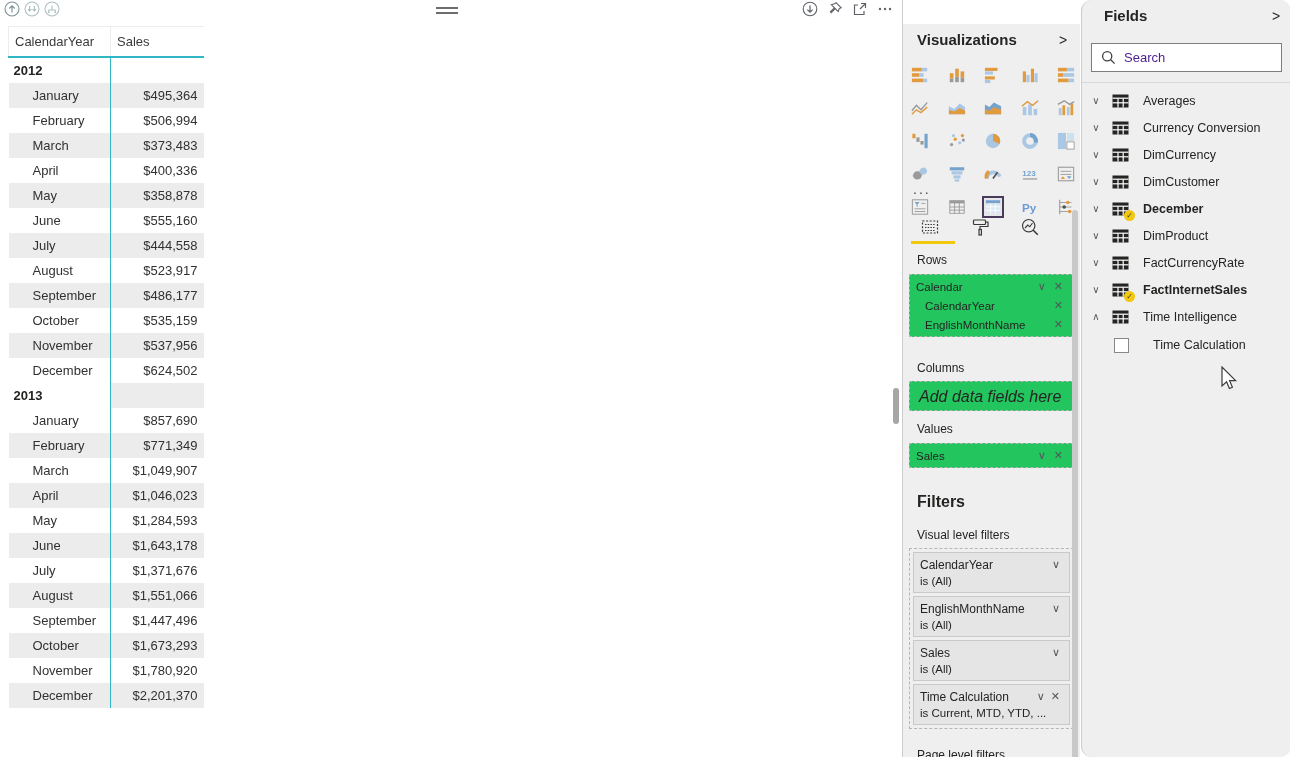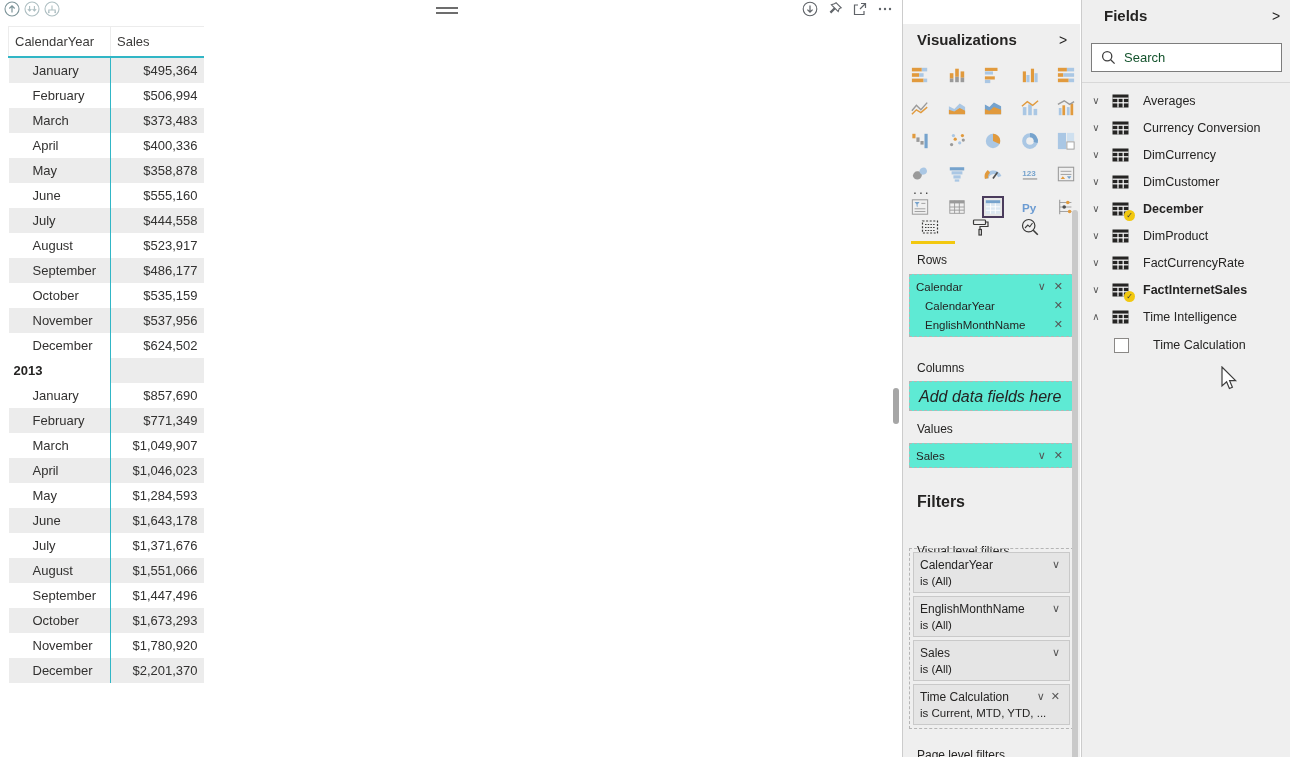--- a/index.html
+++ b/index.html
@@ -30,56 +30,56 @@
   table.matrix td.lbl{padding-left:24px;border-right:1px solid var(--teal);}
   table.matrix td.val{text-align:right;padding-right:6px;}
   table.matrix tr.year td.lbl{font-weight:700;color:#252423;padding-left:5px;}
   td.band{background:#ececec;}
   #canvas-scrollthumb{left:893px;top:388px;width:6px;height:36px;background:#a6a6a6;border-radius:3px;}
   .vdiv{top:0;width:1px;height:757px;background:#cccccc;}
 
   
   .pane{top:0;height:757px;background:#efefef;}
   #viz-pane{left:903px;width:177px;margin-top:24px;}
-  #fields-pane{left:1081px;width:209px;}
+  #fields-pane{left:1081px;width:209px;border-radius:11px;}
   .pane-title{font-size:15px;font-weight:700;color:#252423;}
   .pane-chevron{font-size:14px;font-weight:400;color:#252423;}
 
   #viz-icons{left:6px;top:40px;width:166px;display:grid;grid-template-columns:repeat(6,27.5px);grid-auto-rows:24px;gap:9px;}
   .vicon{width:22px;height:22px;display:flex;align-items:center;justify-content:center;border:2px solid transparent;box-sizing:border-box;}
   .vicon.sel{border-color:#4a3b5c;background:#e7e7e7;}
   #viz-more{left:10px;top:160px;font-size:14px;color:#444;letter-spacing:2px;line-height:10px;}
 
   #viz-tabs{left:14px;top:190px;display:flex;gap:24px;}
   .vtab{width:26px;height:26px;display:flex;align-items:center;justify-content:center;}
   #tab-underline{left:8px;top:217px;width:44px;height:3px;background:var(--yellow);}
 
   .well-label{font-size:12px;color:#252423;}
-  .well{left:6px;width:165px;background:#5eead4;border:1px dashed #b5b5b5;box-sizing:border-box;padding:2px 3px;}
+  .well{left:6px;width:165px;background:#22c55e;border:1px dashed #b5b5b5;box-sizing:border-box;padding:2px 3px;}
   .pill{display:flex;align-items:center;height:19px;font-size:11.5px;color:#252423;padding:0 3px;}
   .pill .nm{flex:1;overflow:hidden;white-space:nowrap;}
   .pill.child .nm{padding-left:9px;}
   .pill .gl{color:#555;font-size:11px;padding:0 4px;cursor:pointer;}
   .placeholder{font-size:16px;color:#252423;line-height:26px;padding-left:6px;font-style:italic;}
 
   #filters-title{font-size:16px;font-weight:700;}
   .fgroup{left:6px;width:165px;border:1px dashed #b5b5b5;box-sizing:border-box;padding:3px;background:transparent;}
   .fcard{background:#e5e5e5;border:1px solid #c9c9c9;margin-bottom:3px;padding:3px 6px 5px 6px;}
   .fcard:last-child{margin-bottom:0;}
   .fcard .frow{display:flex;align-items:center;font-size:12px;color:#252423;height:17px;}
   .fcard .frow .nm{flex:1;overflow:hidden;white-space:nowrap;}
   .fcard .cond{font-size:11.5px;color:#252423;margin-top:2px;}
   .fcard .gl{color:#555;font-size:11px;padding:0 3px;cursor:pointer;}
 
   #viz-scrollthumb{left:169px;top:186px;width:6px;height:560px;background:#c9c9c9;border-radius:3px;}
 
   
   #fields-pane{border-left:1px solid #cccccc;}
   #search-box{left:9px;top:43px;width:191px;height:29px;background:#fff;border:1px solid #7d7d7d;box-sizing:border-box;display:flex;align-items:center;}
-  #search-box .ph{font-size:13px;color:#14532d;margin-left:8px;}
+  #search-box .ph{font-size:13px;color:#4c1d95;margin-left:8px;}
   #fields-divider{left:0;top:82px;width:209px;height:1px;background:#d8d8d8;}
   #fields-list{left:0;top:87px;width:209px;}
   .frow-item{display:flex;align-items:center;height:27px;cursor:pointer;}
   .frow-item .chev{width:14px;text-align:center;color:#5a5a5a;font-size:10px;margin-left:7px;}
   .frow-item .ticon{position:relative;width:17px;height:14px;margin-left:9px;}
   .frow-item .lbl{font-size:12.5px;color:#252423;margin-left:14px;}
   .frow-item .lbl.b{font-weight:700;}
   .badge{position:absolute;right:-6px;bottom:-5px;width:11px;height:11px;border-radius:50%;background:var(--yellow);color:#3d3d3d;font-size:8px;line-height:11px;text-align:center;font-weight:700;}
   .child-item{display:flex;align-items:center;height:30px;}
   .child-item .cb{width:13px;height:13px;border:1px solid #8a8886;background:#fff;margin-left:32px;}
@@ -135,20 +135,24 @@
         <col style="width:102px">
         <col style="width:93px">
       </colgroup>
     <thead>
       <tr>
         <th>CalendarYear</th>
         <th>Sales</th>
       </tr>
     </thead>
     <tbody id="matrixBody">
+        <tr class="year">
+          <td class="lbl">2012</td>
+          <td class="val"></td>
+        </tr>
         <tr>
           <td class="lbl band">January</td>
           <td class="val band">$495,364</td>
         </tr>
         <tr>
           <td class="lbl">February</td>
           <td class="val">$506,994</td>
         </tr>
         <tr>
           <td class="lbl band">March</td>
@@ -554,21 +558,21 @@
   <div class="abs well-label" style="left:14px;top:398px">Values</div>
   <div id="values-well" class="abs well" style="top:419px">
       <div class="pill">
         <span class="nm">Sales</span>
         <span class="gl">∨</span>
         <span class="gl">✕</span>
       </div>
     </div>
 
   <div id="filters-title" class="abs" style="left:14px;top:469px">Filters</div>
-  <div class="abs well-label" style="left:14px;top:520px">Visual level filters</div>
+  <div class="abs well-label" style="left:14px;top:504px">Visual level filters</div>
   <div id="filter-group" class="abs fgroup" style="top:524px">
       <div class="fcard">
         <div class="frow">
           <span class="nm">CalendarYear</span>
           <span class="gl">∨</span>
         </div>
         <div class="cond">is (All)</div>
       </div>
       <div class="fcard">
         <div class="frow">

